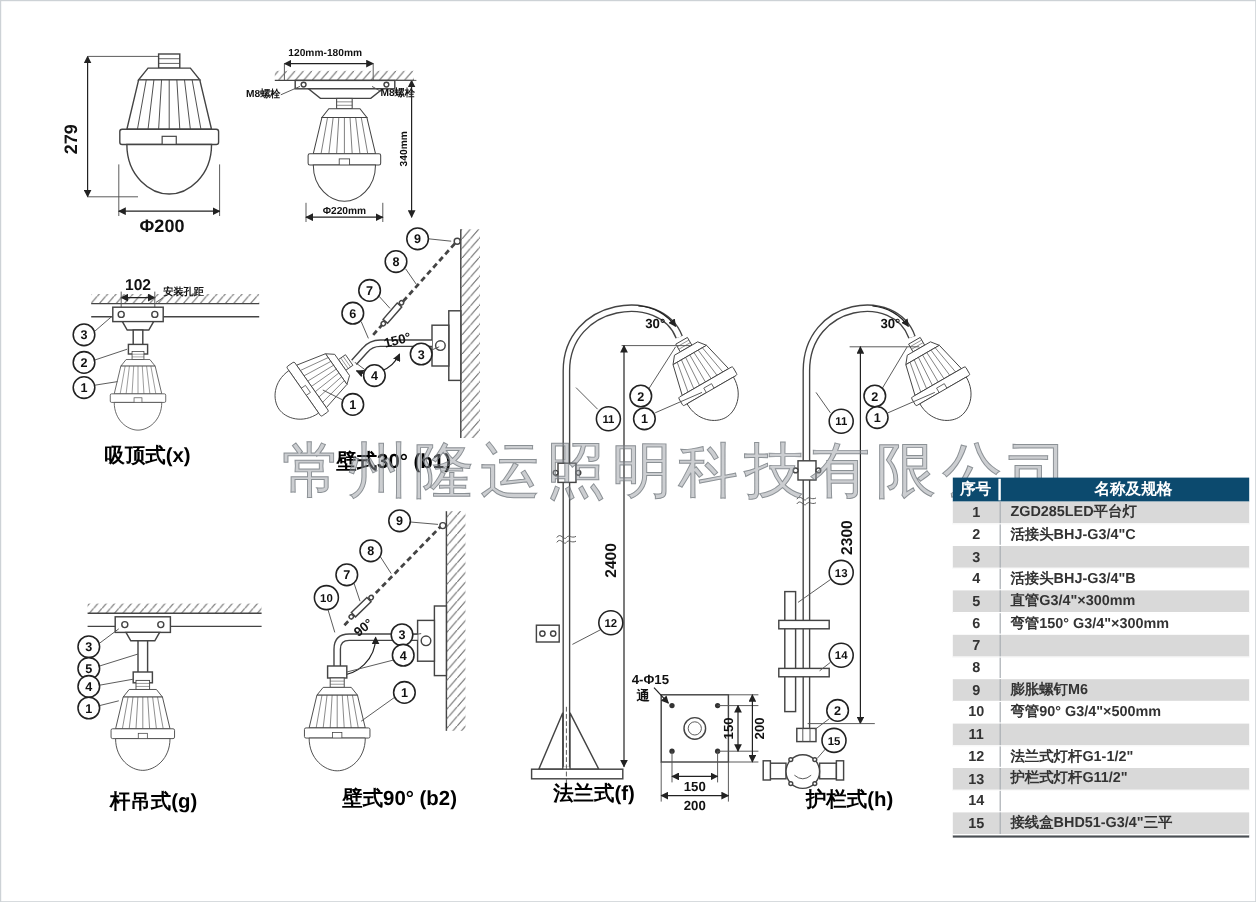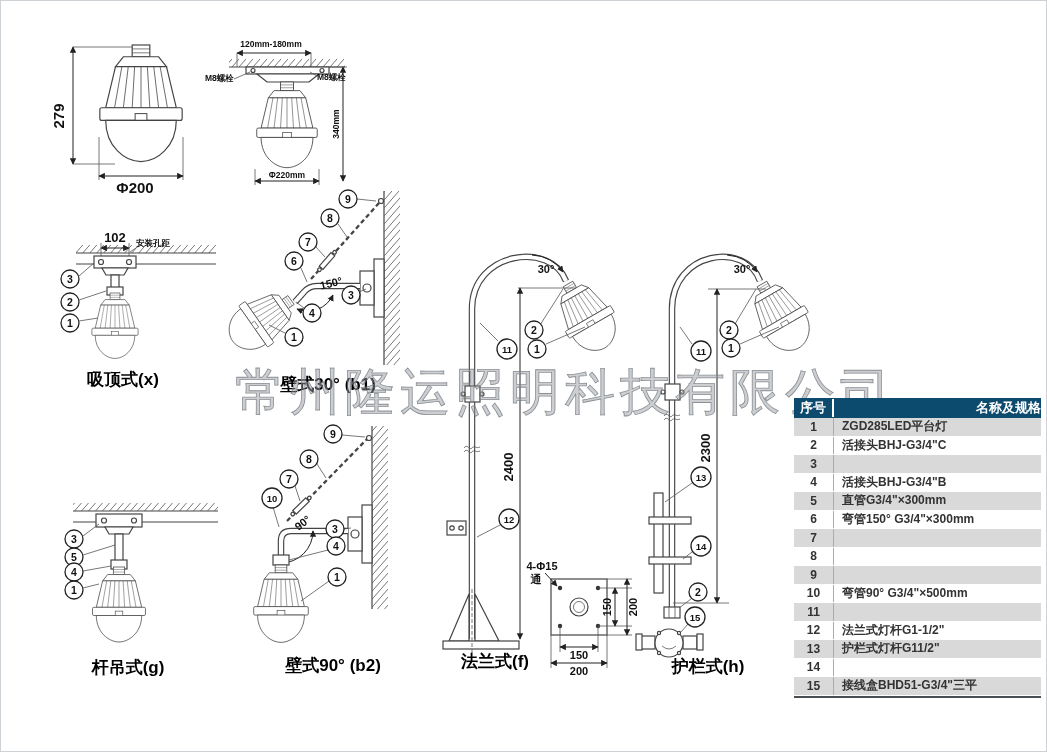--- a/index.html
+++ b/index.html
@@ -30,21 +30,21 @@
      font-size:50px;letter-spacing:5px;font-family:"DejaVu Serif","Liberation Serif",serif;
      color:rgba(148,153,158,.48);-webkit-text-stroke:.8px rgba(110,116,122,.75);pointer-events:none}
   
   #parts-table{position:absolute;left:793px;top:397px;width:247px;z-index:6;
      border-bottom:2px solid #4a4f54;font-size:12px;font-weight:600;color:#333}
   .thead{display:flex;height:20px;background:#0c4a6e;color:#fff;align-items:center;
      font-size:13px;font-weight:bold}
   .thead .tnum{border-right:2px solid #fff}
   .tnum{width:40px;text-align:center;flex:0 0 auto;box-sizing:border-box}
   .tname{flex:1;padding-left:8px}
-  .thead .tname{text-align:right;padding-left:14px}
+  .thead .tname{text-align:center;padding-left:14px}
   .trow{display:flex;height:17.5px;align-items:center;border-bottom:1px solid #fff}
   .trow:nth-child(even){background:#d9d9d9}
   .trow:nth-child(odd){background:#fff}
   .trow .tnum{border-right:1.5px solid #a8adb2;height:100%;display:flex;align-items:center;justify-content:center}
 </style>
 </head>
 <body>
 
 <div id="page">
 
@@ -469,20 +469,21 @@
         <span class="tname">弯管150° G3/4"×300mm</span>
       </div>
   <div class="trow">
         <span class="tnum">7</span>
       </div>
   <div class="trow">
         <span class="tnum">8</span>
       </div>
   <div class="trow">
         <span class="tnum">9</span>
+        <span class="tname">膨胀螺钉M6</span>
       </div>
   <div class="trow">
         <span class="tnum">10</span>
         <span class="tname">弯管90° G3/4"×500mm</span>
       </div>
   <div class="trow">
         <span class="tnum">11</span>
       </div>
   <div class="trow">
         <span class="tnum">12</span>

